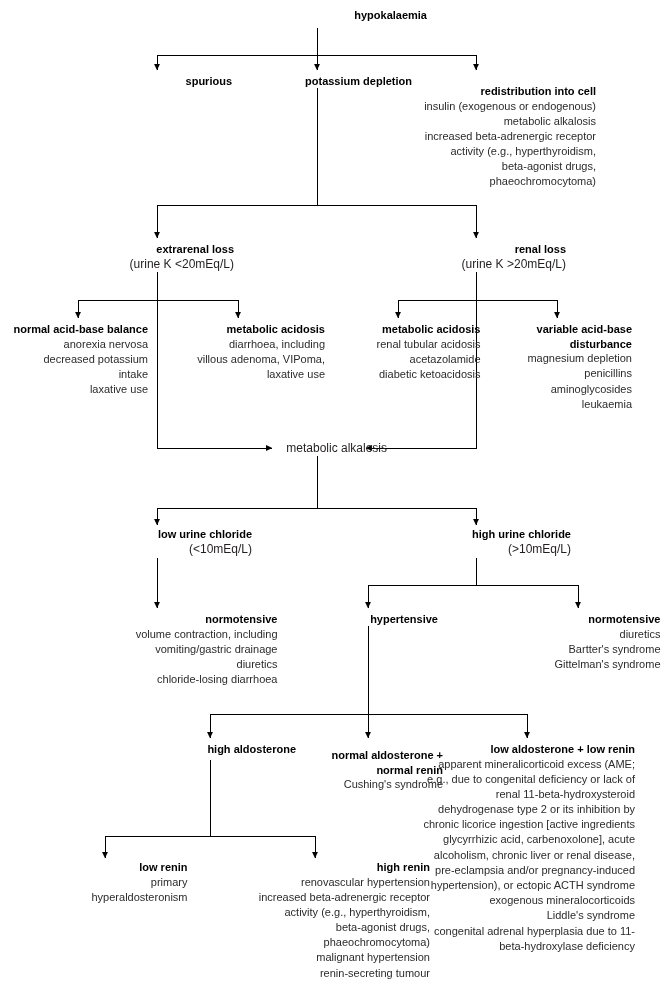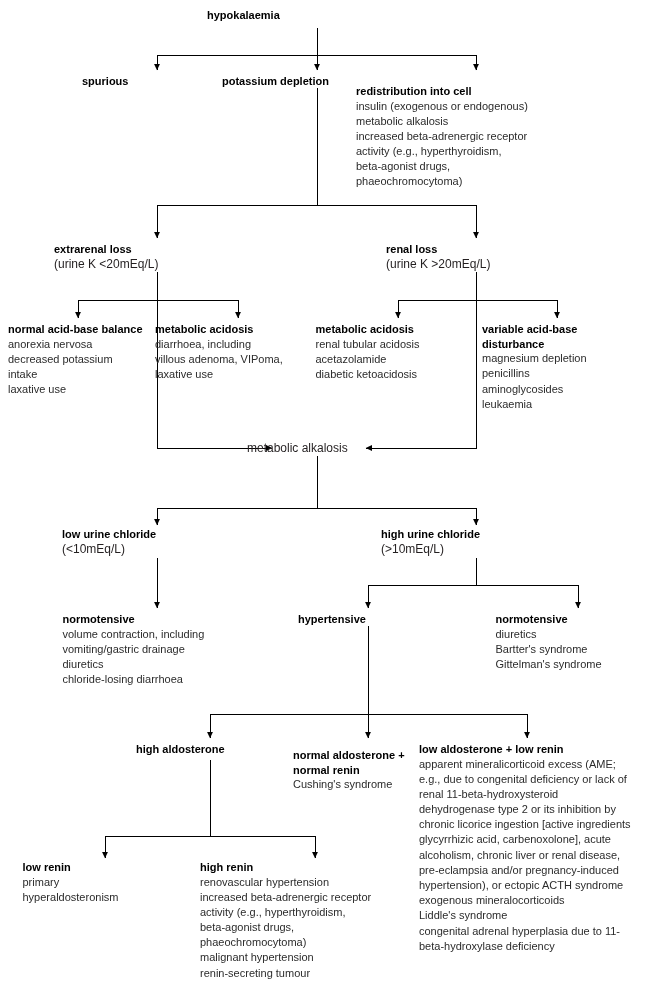--- a/index.html
+++ b/index.html
@@ -22,21 +22,21 @@
   svg.edges {
     position: absolute;
     left: 0;
     top: 0;
     width: 665px;
     height: 985px;
     pointer-events: none;
   }
   .node {
     position: absolute;
-    text-align: left;
+    text-align: right;
     line-height: 1.33;
     transform: translateX(-50%);
   }
   .node .hdr {
     font-weight: bold;
     font-size: 11px;
     color: #000000;
     white-space: nowrap;
   }
   .node .hdr.wrap {

